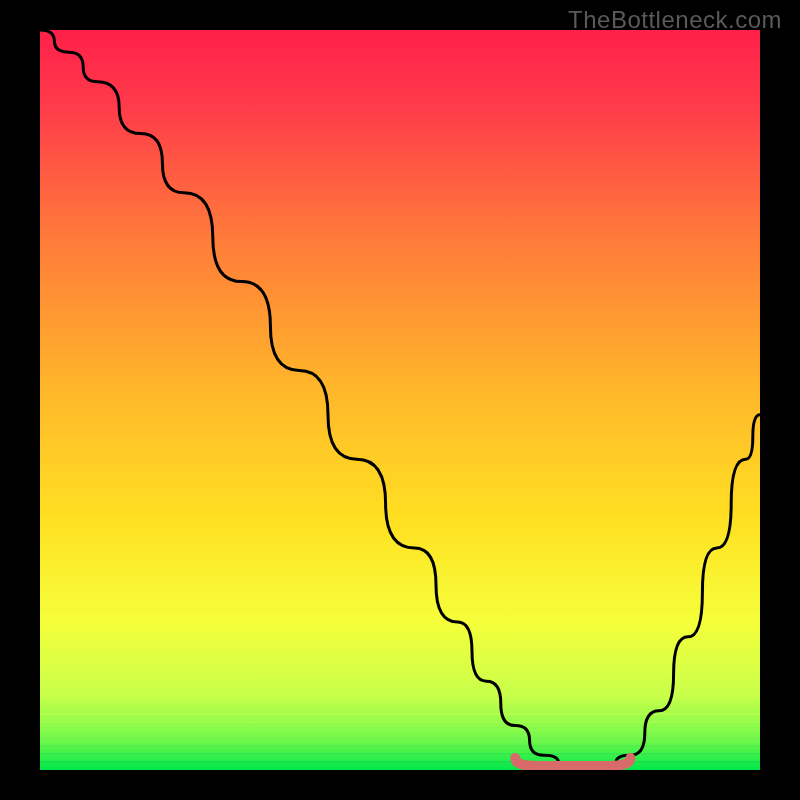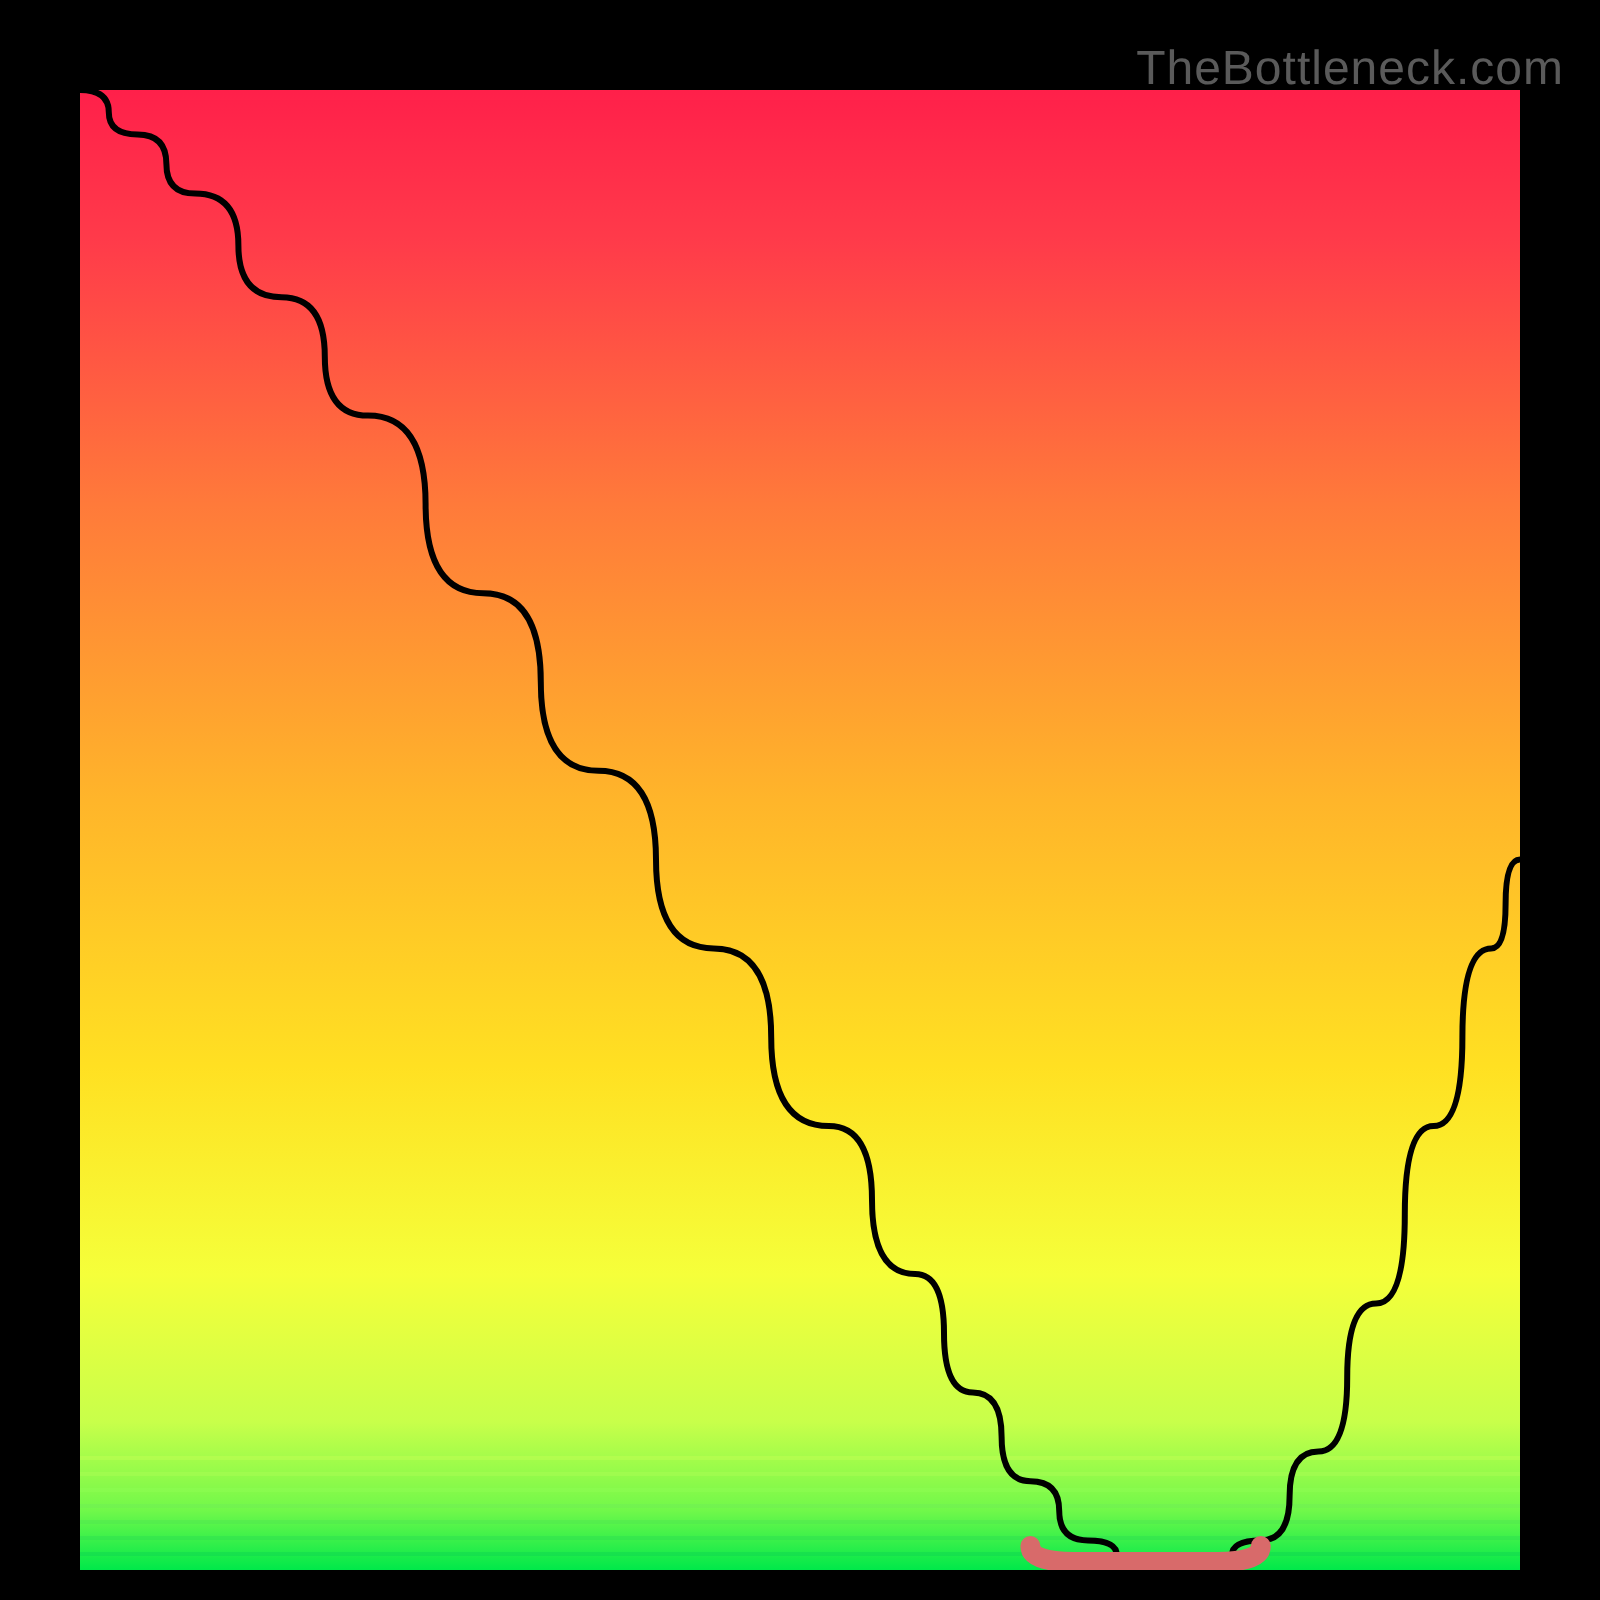--- a/index.html
+++ b/index.html
@@ -9,21 +9,20 @@
     height: 800px;
     background: #000;
     font-family: Arial, Helvetica, sans-serif;
     overflow: hidden;
   }
   .frame {
     position: relative;
     width: 800px;
     height: 684px;
     background: #fdba74;
-    margin-top: 15px;
   }
   .watermark {
     position: absolute;
     top: 6px;
     right: 18px;
     color: #5a5a5a;
     font-size: 24px;
     font-weight: 400;
     letter-spacing: 0.5px;
     z-index: 20;

